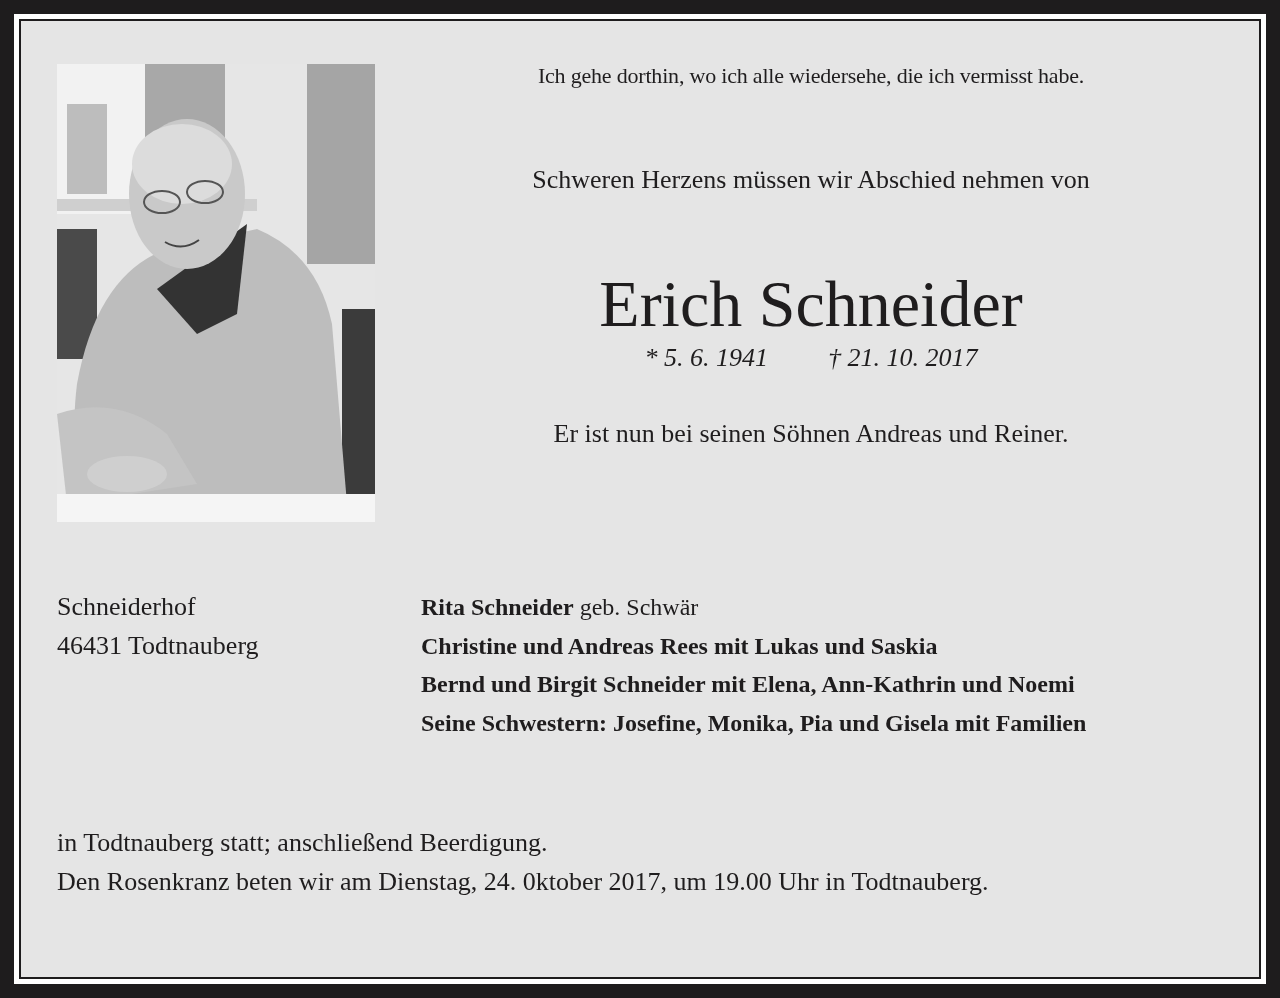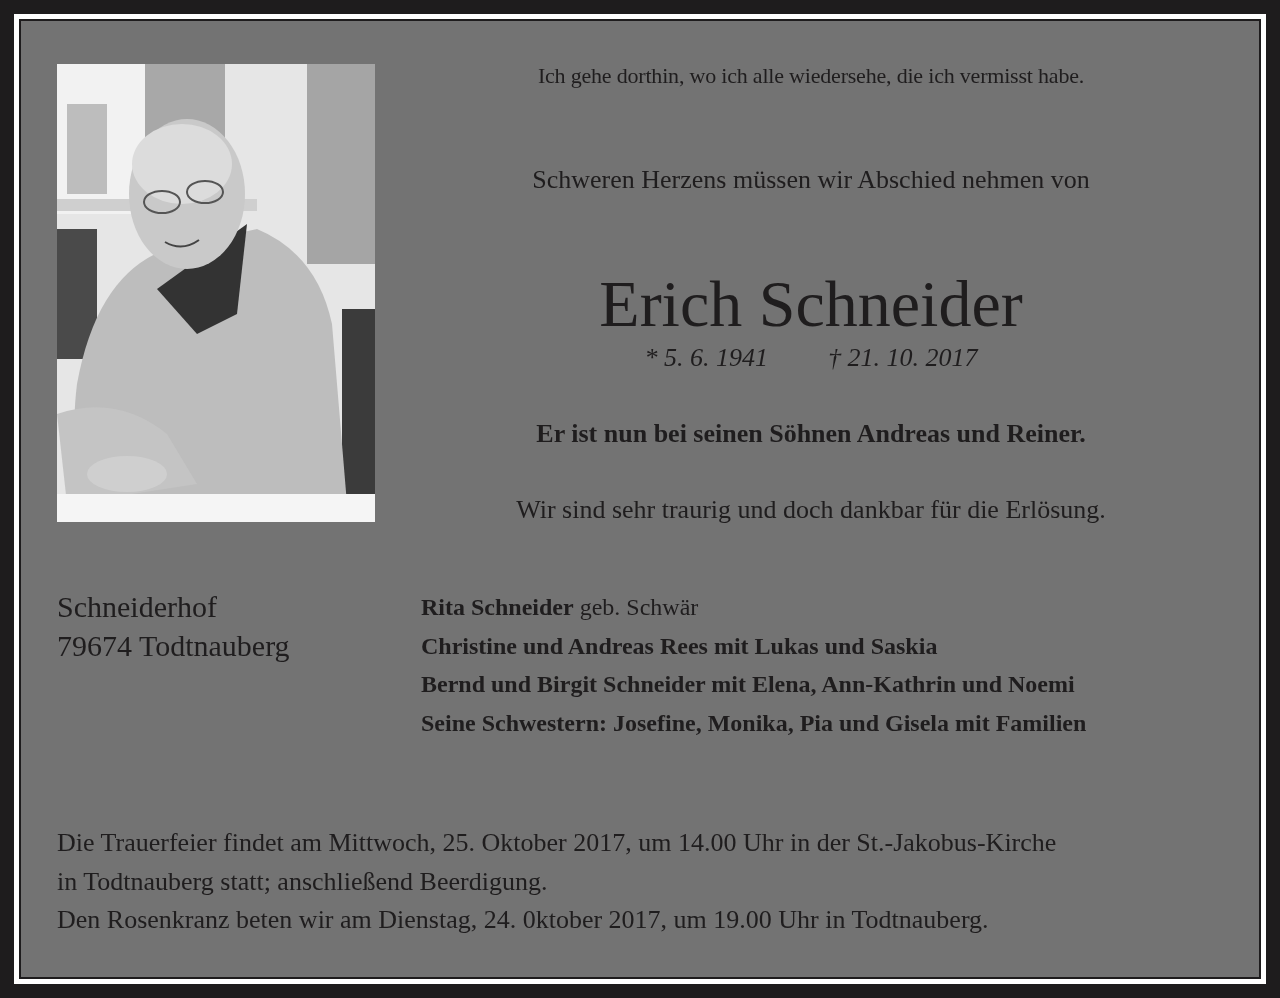--- a/index.html
+++ b/index.html
@@ -6,40 +6,40 @@
   body {
     width: 1280px; height: 998px; background: #1e1c1d; position: relative; overflow: hidden;
     font-family: "Liberation Serif", "DejaVu Serif", serif; color: #1f1d1e;
   }
   .frame-outer {
     position: absolute; left: 14px; top: 14px; width: 1252px; height: 970px;
     background: #ffffff;
   }
   .frame-inner {
     position: absolute; left: 5px; top: 5px; right: 5px; bottom: 5px;
-    border: 2px solid #1e1c1d; background: #737373;
+    border: 2px solid #1e1c1d; background: #e5e5e5;
   }
   .photo {
     position: absolute; left: 36px; top: 43px; width: 318px; height: 458px;
     background: #d9d9d9; overflow: hidden;
   }
   .photo svg { display: block; width: 100%; height: 100%; }
   .center {
     position: absolute; text-align: center; white-space: nowrap;
   }
   .motto { left: 360px; width: 860px; top: 42px; font-size: 22px; letter-spacing: -0.2px; }
   .intro { left: 360px; width: 860px; top: 144px; font-size: 26px; }
   .name  { left: 360px; width: 860px; top: 250px; font-size: 66px; line-height: 1; }
   .dates { left: 360px; width: 860px; top: 322px; font-size: 26px; }
   .dates span { display: inline-block; font-style: italic; }
   .dates .gap { width: 60px; }
-  .line1 { left: 360px; width: 860px; top: 398px; font-size: 26px; font-weight: bold; }
+  .line1 { left: 360px; width: 860px; top: 398px; font-size: 26px; }
   .line2 { left: 360px; width: 860px; top: 474px; font-size: 26px; }
   .address {
-    position: absolute; left: 36px; top: 567px; font-size: 30px; line-height: 38.5px;
+    position: absolute; left: 36px; top: 567px; font-size: 26px; line-height: 38.5px;
   }
   .family {
     position: absolute; left: 400px; top: 567px; font-size: 24px; line-height: 38.5px; font-weight: bold;
     white-space: nowrap;
   }
   .family .normal { font-weight: normal; }
   .service {
     position: absolute; left: 36px; top: 803px; font-size: 26px; line-height: 38.5px; white-space: nowrap;
   }
   .row { display: block; }
@@ -84,34 +84,32 @@
       </svg>
     </div>
 
     <div class="center motto">Ich gehe dorthin, wo ich alle wiedersehe, die ich vermisst habe.</div>
     <div class="center name">Erich Schneider</div>
     <div class="center intro">Schweren Herzens müssen wir Abschied nehmen von</div>
     <div class="center dates">
       <span>* 5. 6. 1941</span><span class="gap"></span><span>† 21. 10. 2017</span>
     </div>
     <div class="center line1">Er ist nun bei seinen Söhnen Andreas und Reiner.</div>
-    <div class="center line2">Wir sind sehr traurig und doch dankbar für die Erlösung.</div>
 
     <div class="address">
       <span class="row">Schneiderhof</span>
-      <span class="row">79674 Todtnauberg</span>
+      <span class="row">46431 Todtnauberg</span>
     </div>
 
     <div class="family">
       <span class="row"><span>Rita Schneider</span><span class="normal"> geb. Schwär</span></span>
       <span class="row">Christine und Andreas Rees mit Lukas und Saskia</span>
       <span class="row">Bernd und Birgit Schneider mit Elena, Ann-Kathrin und Noemi</span>
       <span class="row">Seine Schwestern: Josefine, Monika, Pia und Gisela mit Familien</span>
     </div>
 
     <div class="service">
-      <span class="row">Die Trauerfeier findet am Mittwoch, 25. Oktober 2017, um 14.00 Uhr in der St.-Jakobus-Kirche</span>
       <span class="row">in Todtnauberg statt; anschließend Beerdigung.</span>
       <span class="row">Den Rosenkranz beten wir am Dienstag, 24. 0ktober 2017, um 19.00 Uhr in Todtnauberg.</span>
     </div>
 
   </div>
 </div>
 
 </body></html>

